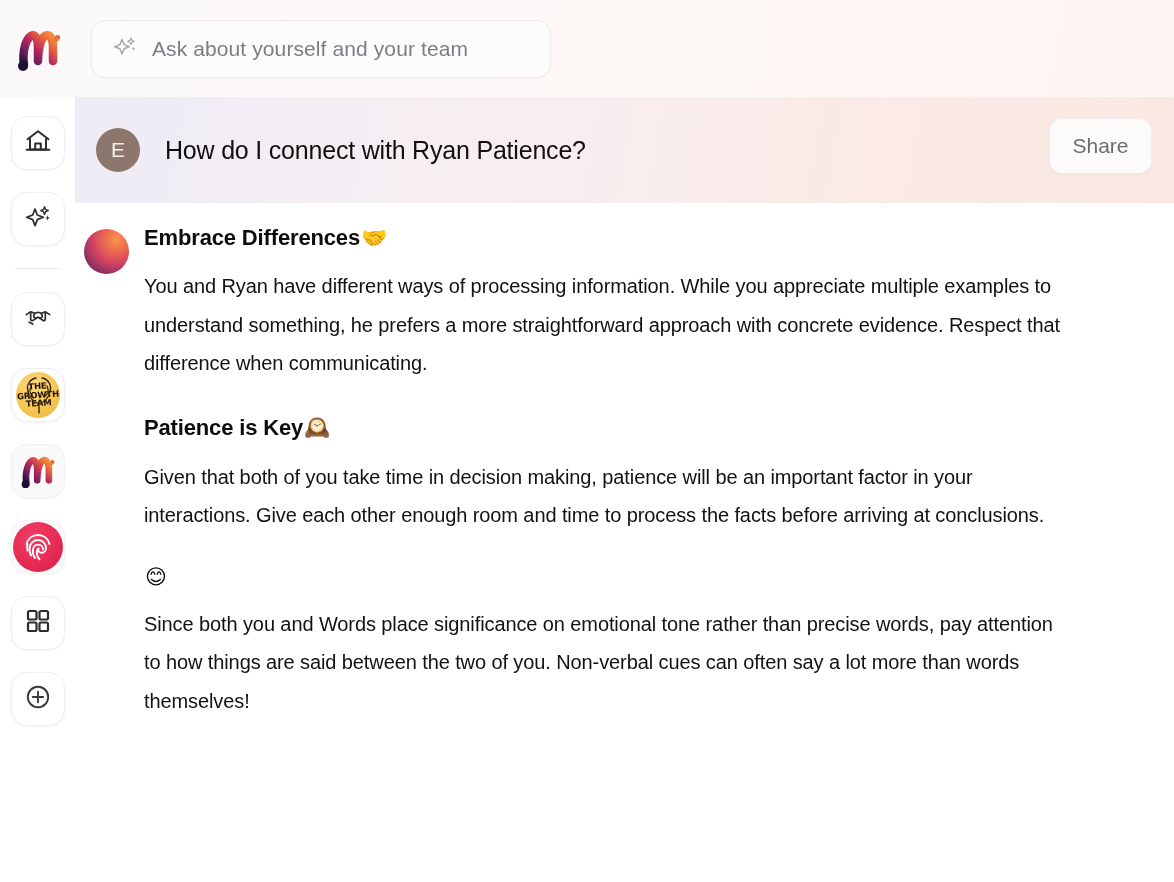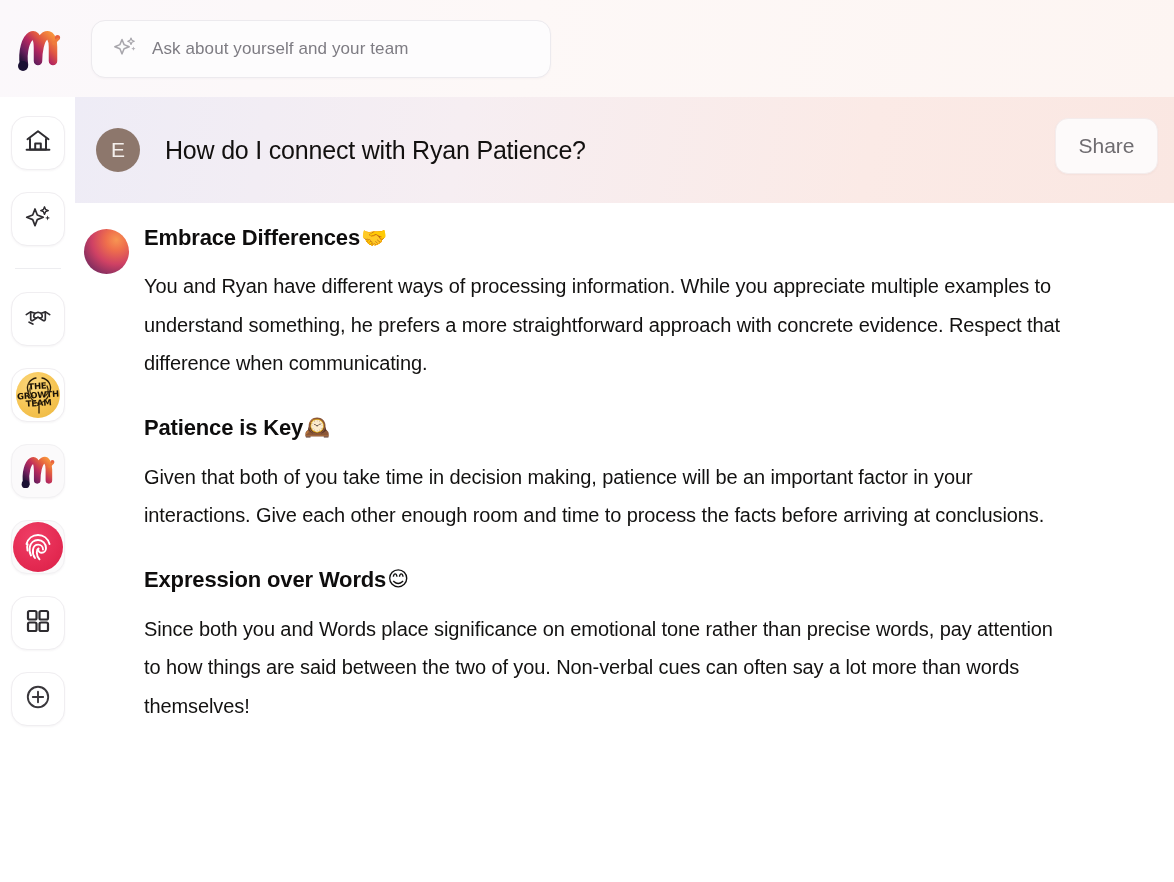--- a/index.html
+++ b/index.html
@@ -51,21 +51,21 @@
   }
 
   .searchbar .sparkle-wrap {
     width: 30px; height: 30px;
     flex: 0 0 30px;
     display: flex; align-items: center; justify-content: center;
     margin-right: 12px;
   }
 
   .search-placeholder {
-    font-size: 17px;
+    font-size: 21px;
     color: #7e7c83;
     letter-spacing: 0.1px;
     white-space: nowrap;
   }
 
   
   .sidebar {
     position: absolute;
     top: 97px; left: 0;
     width: 75px;
@@ -161,21 +161,21 @@
   .question-text {
     margin-left: 25px;
     font-size: 25px;
     color: #12100f;
     letter-spacing: -0.2px;
     white-space: nowrap;
   }
 
   .share-btn {
     position: absolute;
-    right: 16px;
+    right: 22px;
     top: 21px;
     width: 103px;
     height: 56px;
     background: #fdfafa;
     border: 1px solid #f4ecec;
     border-radius: 13px;
     color: #6f6c70;
     font-size: 21px;
     display: flex; align-items: center; justify-content: center;
     box-shadow: 0 1px 2px rgba(90,60,60,0.04);
@@ -401,21 +401,20 @@
       <div class="sec-block">
         <div class="sec-title">
           <span>Patience is Key</span>
           <span class="emo">🕰️</span>
         </div>
         <div class="sec-body">Given that both of you take time in decision making, patience will be an important factor in your interactions. Give each other enough room and time to process the facts before arriving at conclusions.</div>
       </div>
 
       <div class="sec-block">
         <div class="sec-title">
-          <span>Expression over Words</span>
           <span class="emo">😊</span>
         </div>
         <div class="sec-body">Since both you and Words place significance on emotional tone rather than precise words, pay attention to how things are said between the two of you. Non-verbal cues can often say a lot more than words themselves!</div>
       </div>
 
     </div>
   </div>
 </div>
 
 </body></html>

